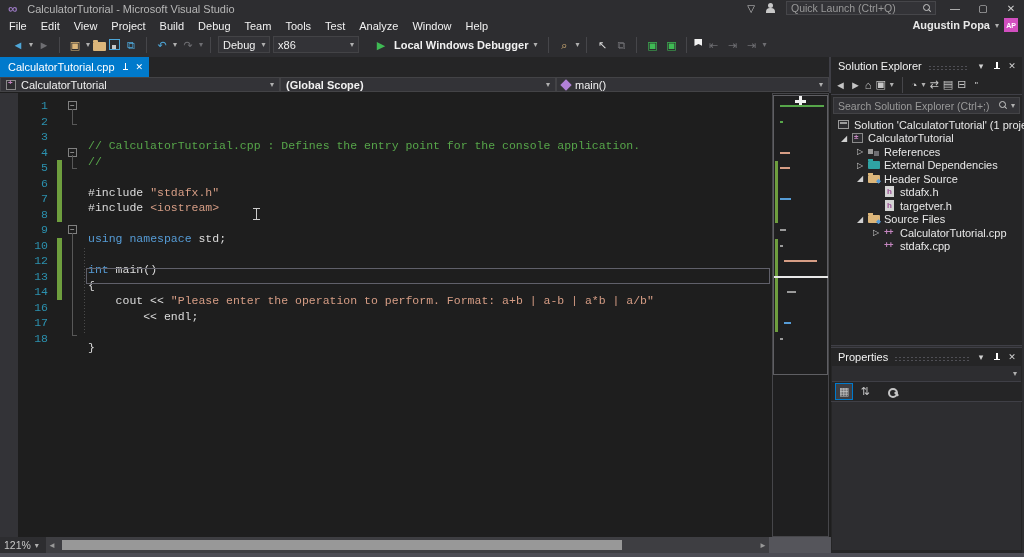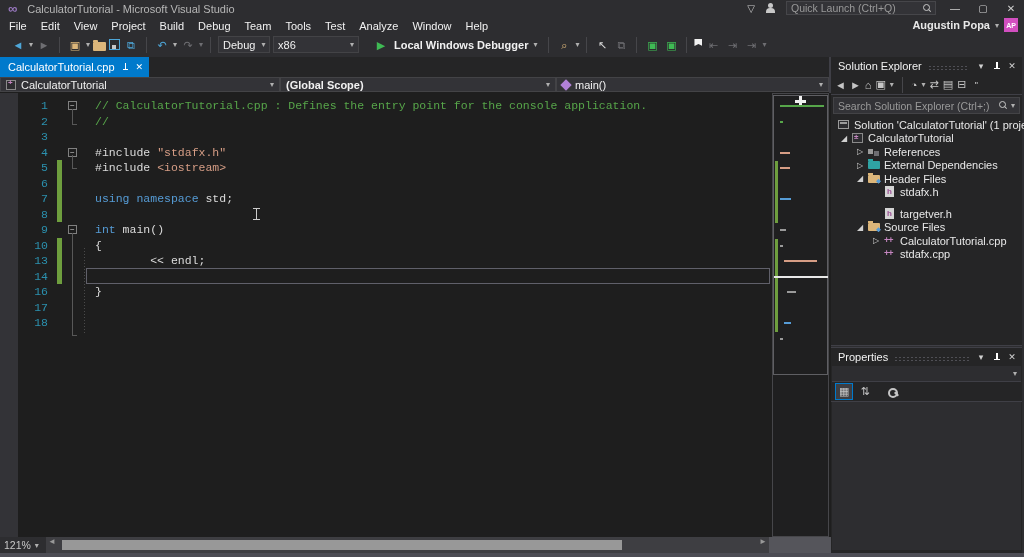--- a/index.html
+++ b/index.html
@@ -69,42 +69,42 @@
   .method-icon { width:8px; height:8px; background:#b180d7; transform:rotate(45deg); display:inline-block; }
 
   
   #editor { position:absolute; top:36px; left:0; width:831px; height:444px; background:#1e1e1e; overflow:hidden; }
   #bp-margin { position:absolute; left:0; top:0; width:18px; height:444px; background:#333337; }
   #code-lines { position:absolute; left:0; top:5px; width:770px; }
   .code-line { position:relative; height:15.5px; line-height:15.5px; font-family:"Liberation Mono","DejaVu Sans Mono",monospace; font-size:11.5px; white-space:pre; }
   .code-line .ln { position:absolute; left:0; width:48px; text-align:right; color:#2b91af; }
   .code-line .chg-bar { position:absolute; left:57px; top:0; width:5px; height:15.5px; background:#6e9e3e; }
   .code-line .fold-box { position:absolute; left:68px; top:3px; width:9px; height:9px; border:1px solid #808080; background:#1e1e1e; color:#c8c8c8; font-size:8px; line-height:7px; text-align:center; }
-  .code-line .code-text { position:absolute; left:95px; }
+  .code-line .code-text { position:absolute; left:88px;margin-top:40px; }
   .tok-c { color:#57a64a; } .tok-k { color:#569cd6; } .tok-s { color:#d69d85; } .tok-num { color:#b5cea8; } .tok-p { color:#dcdcdc; }
   #line-highlight { position:absolute; border:1px solid #60606a; }
   .fold-guide { position:absolute; width:1px; background:#585858; left:72px; }
   .fold-corner { position:absolute; height:1px; background:#585858; left:72px; width:5px; }
   .indent-guide { position:absolute; width:1px; left:84px; background:repeating-linear-gradient(to bottom,#4a4a4a 0 1px,transparent 1px 3px); }
   #ibeam { position:absolute; left:252px; top:115px; width:9px; height:13px; }
   #ibeam::before { content:""; position:absolute; left:4px; top:1px; width:1px; height:11px; background:#cccccc; }
   #ibeam::after { content:""; position:absolute; left:1px; top:0; width:7px; height:1px; background:#cccccc; box-shadow:0 11px #cccccc; }
 
   
   #minimap { position:absolute; left:772px; top:0; width:57px; height:444px; background:#1f1f20; border:1px solid #46464a; }
   #map-viewport { position:absolute; left:0; top:1px; width:55px; height:280px; border:1px solid #5f5f63; }
   .pan-cross { position:absolute; left:22px; top:2px; width:11px; height:11px; }
   .pan-cross::before { content:""; position:absolute; left:4px; top:0; width:3px; height:11px; background:#f1f1f1; }
   .pan-cross::after { content:""; position:absolute; left:0; top:4px; width:11px; height:3px; background:#f1f1f1; }
   .mini-mark { position:absolute; height:2px; }
   .mini-chg { position:absolute; left:2px; width:3px; background:#6e9e3e; }
   #map-caret { position:absolute; left:1px; width:54px; height:2px; background:#e8e8e8; top:182px; }
 
   
-  #hscroll { position:absolute; left:0; top:480px; width:831px; height:16px; background:#3e3e42; display:flex; align-items:flex-start; }
+  #hscroll { position:absolute; left:0; top:480px; width:831px; height:16px; background:#3e3e42; display:flex; align-items:center; }
   #zoom-combo { width:46px; height:16px; background:#2d2d30; color:#c8c8c8; font-size:10.5px; display:flex; align-items:center; padding-left:4px; gap:4px; }
   .scroll-arrow { color:#999; font-size:8px; width:12px; text-align:center; }
   #hscroll-track { flex:1; height:16px; position:relative; background:#3e3e42; }
   #hscroll-thumb { position:absolute; left:4px; top:3px; width:560px; height:10px; background:#989898; }
   #hscroll-end { width:62px; height:16px; background:#55555b; }
 
   
   .panel-header { height:18px; display:flex; align-items:center; padding:0 4px 0 7px; gap:6px; color:#f1f1f1; }
   .panel-title { font-size:11px; white-space:nowrap; }
   .drag-dots { flex:1; height:5px; background-image:radial-gradient(#4f4f55 1px,transparent 1px); background-size:4px 3px; margin-top:2px; }
@@ -257,20 +257,21 @@
           <div class="code-line"><span class="ln">1</span><span class="fold-box">−</span><span class="code-text"><span class="tok-c">// CalculatorTutorial.cpp : Defines the entry point for the console application.</span></span></div>
           <div class="code-line"><span class="ln">2</span><span class="code-text"><span class="tok-c">//</span></span></div>
           <div class="code-line"><span class="ln">3</span><span class="code-text"></span></div>
           <div class="code-line"><span class="ln">4</span><span class="fold-box">−</span><span class="code-text"><span class="tok-p">#include </span><span class="tok-s">"stdafx.h"</span></span></div>
           <div class="code-line"><span class="ln">5</span><span class="chg-bar"></span><span class="code-text"><span class="tok-p">#include </span><span class="tok-s">&lt;iostream&gt;</span></span></div>
           <div class="code-line"><span class="ln">6</span><span class="chg-bar"></span><span class="code-text"></span></div>
           <div class="code-line"><span class="ln">7</span><span class="chg-bar"></span><span class="code-text"><span class="tok-k">using</span><span class="tok-p"> </span><span class="tok-k">namespace</span><span class="tok-p"> std;</span></span></div>
           <div class="code-line"><span class="ln">8</span><span class="chg-bar"></span><span class="code-text"></span></div>
           <div class="code-line"><span class="ln">9</span><span class="fold-box">−</span><span class="code-text"><span class="tok-k">int</span><span class="tok-p"> main()</span></span></div>
           <div class="code-line"><span class="ln">10</span><span class="chg-bar"></span><span class="code-text"><span class="tok-p">{</span></span></div>
+          <div class="code-line"><span class="ln">12</span><span class="chg-bar"></span><span class="code-text"><span class="tok-p">    cout &lt;&lt; </span><span class="tok-s">"Please enter the operation to perform. Format: a+b | a-b | a*b | a/b"</span></span></div>
           <div class="code-line"><span class="ln">13</span><span class="chg-bar"></span><span class="code-text"><span class="tok-p">        &lt;&lt; endl;</span></span></div>
           <div class="code-line"><span class="ln">14</span><span class="chg-bar"></span><span class="code-text"></span></div>
           <div class="code-line"><span class="ln">16</span><span class="code-text"><span class="tok-p">}</span></span></div>
           <div class="code-line"><span class="ln">17</span><span class="code-text"></span></div>
           <div class="code-line"><span class="ln">18</span><span class="code-text"></span></div>
         </div>
       <div id="line-highlight" style="left: 86px; top: 174.5px; width: 684px; height: 16px;"></div>
 
       <div class="fold-guide" style="top:16px;height:15px"></div>
       <div class="fold-corner" style="top:31px"></div>
@@ -380,30 +381,30 @@
             <span class="tree-icon">
               <span class="ti-folder teal"></span>
             </span>
             <span class="tree-label">External Dependencies</span>
           </div>
           <div class="tree-row" style="padding-left: 22px;">
             <span class="expander">◢</span>
             <span class="tree-icon">
               <span class="ti-folder filter"></span>
             </span>
-            <span class="tree-label">Header Files</span>
+            <span class="tree-label">Header Source</span>
           </div>
           <div class="tree-row" style="padding-left: 38px;">
             <span class="expander"></span>
             <span class="tree-icon">
               <span class="ti-hfile"></span>
             </span>
             <span class="tree-label">stdafx.h</span>
           </div>
-          <div class="tree-row" style="padding-left: 38px; margin-top: 8px;">
+          <div class="tree-row" style="padding-left: 38px;">
             <span class="expander"></span>
             <span class="tree-icon">
               <span class="ti-hfile"></span>
             </span>
             <span class="tree-label">targetver.h</span>
           </div>
           <div class="tree-row" style="padding-left: 22px;">
             <span class="expander">◢</span>
             <span class="tree-icon">
               <span class="ti-folder filter"></span>

